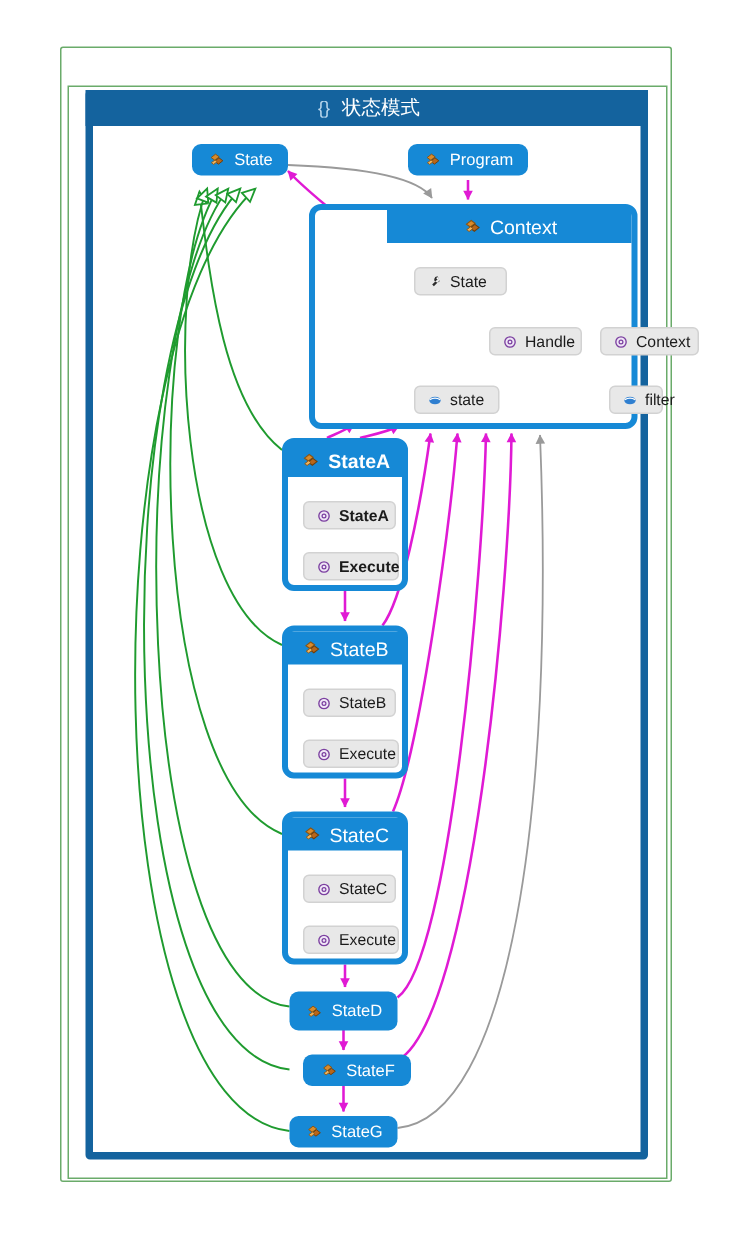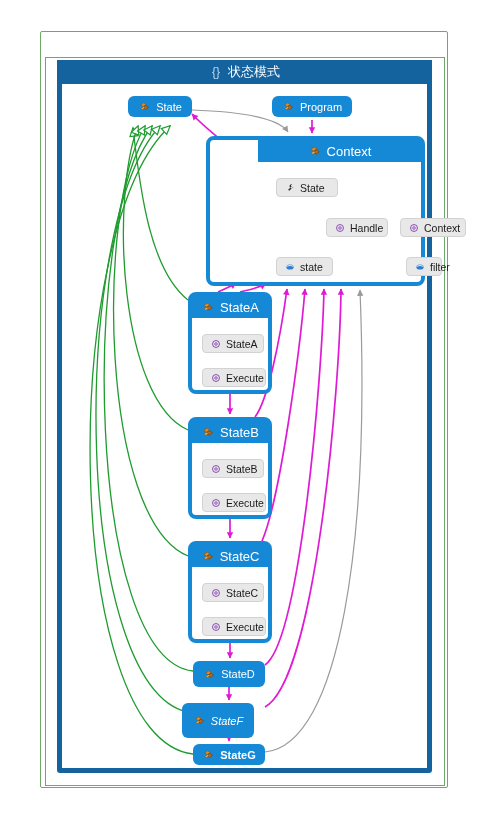--- a/index.html
+++ b/index.html
@@ -176,21 +176,21 @@
         </div>
         <div class="member" style="left: 148px; top: 95px; width: 36px;">
           <span class="ico"><svg width="12" height="12" viewBox="0 0 16 16">
               <ellipse cx="8" cy="8" rx="5" ry="3.4" fill="#2f7fd0"></ellipse>
               <path d="M3.4 7.2 Q8 4.4 12.6 7.2" fill="none" stroke="#ffffff" stroke-width="1.1"></path>
             </svg></span>
           <span>filter</span>
         </div>
       </div>
     </div>
-    <div class="classbox" style="left: 188px; top: 292px; width: 84px; height: 102px;">
+    <div class="classbox" style="left: 188px; top: 292px; width: 84px; height: 102px; font-weight: bold;">
       <div class="cb-head">
         <span class="ico"><svg width="14" height="14" viewBox="0 0 16 16">
             <path d="M3.4 6.2 L7 3.4 L10 5.6 L6.4 8.4 Z" fill="#d98b2b" stroke="#8a5512" stroke-width="0.8"></path>
             <path d="M6.2 9.2 L9.8 6.4 L13 8.8 L9.4 11.6 Z" fill="#b8661a" stroke="#6f3f08" stroke-width="0.8"></path>
             <path d="M3.6 10.4 L6.6 8.2 L8.4 9.6 L5.4 11.8 Z" fill="#f0b35c" stroke="#8a5512" stroke-width="0.7"></path>
           </svg></span>
         <span>StateA</span>
       </div>
       <div class="cb-body" style="height: 72px;">
         <div class="member" style="left: 10px; top: 16px; width: 62px;">
@@ -262,29 +262,29 @@
       </div>
     </div>
     <div class="pill" style="left: 193px; top: 661px; width: 72px; height: 26px;">
       <span class="ico"><svg width="13" height="13" viewBox="0 0 16 16">
           <path d="M3.4 6.2 L7 3.4 L10 5.6 L6.4 8.4 Z" fill="#d98b2b" stroke="#8a5512" stroke-width="0.8"></path>
           <path d="M6.2 9.2 L9.8 6.4 L13 8.8 L9.4 11.6 Z" fill="#b8661a" stroke="#6f3f08" stroke-width="0.8"></path>
           <path d="M3.6 10.4 L6.6 8.2 L8.4 9.6 L5.4 11.8 Z" fill="#f0b35c" stroke="#8a5512" stroke-width="0.7"></path>
         </svg></span>
       <span>StateD</span>
     </div>
-    <div class="pill" style="left: 182px; top: 703px; width: 72px; height: 35px; font-style: italic;">
+    <div class="pill" style="left: 202px; top: 703px; width: 72px; height: 21px;">
       <span class="ico"><svg width="13" height="13" viewBox="0 0 16 16">
           <path d="M3.4 6.2 L7 3.4 L10 5.6 L6.4 8.4 Z" fill="#d98b2b" stroke="#8a5512" stroke-width="0.8"></path>
           <path d="M6.2 9.2 L9.8 6.4 L13 8.8 L9.4 11.6 Z" fill="#b8661a" stroke="#6f3f08" stroke-width="0.8"></path>
           <path d="M3.6 10.4 L6.6 8.2 L8.4 9.6 L5.4 11.8 Z" fill="#f0b35c" stroke="#8a5512" stroke-width="0.7"></path>
         </svg></span>
       <span>StateF</span>
     </div>
-    <div class="pill" style="left: 193px; top: 744px; width: 72px; height: 21px; font-weight: bold;">
+    <div class="pill" style="left: 193px; top: 744px; width: 72px; height: 21px;">
       <span class="ico"><svg width="13" height="13" viewBox="0 0 16 16">
           <path d="M3.4 6.2 L7 3.4 L10 5.6 L6.4 8.4 Z" fill="#d98b2b" stroke="#8a5512" stroke-width="0.8"></path>
           <path d="M6.2 9.2 L9.8 6.4 L13 8.8 L9.4 11.6 Z" fill="#b8661a" stroke="#6f3f08" stroke-width="0.8"></path>
           <path d="M3.6 10.4 L6.6 8.2 L8.4 9.6 L5.4 11.8 Z" fill="#f0b35c" stroke="#8a5512" stroke-width="0.7"></path>
         </svg></span>
       <span>StateG</span>
     </div>
   </div>
 
 </body></html>

